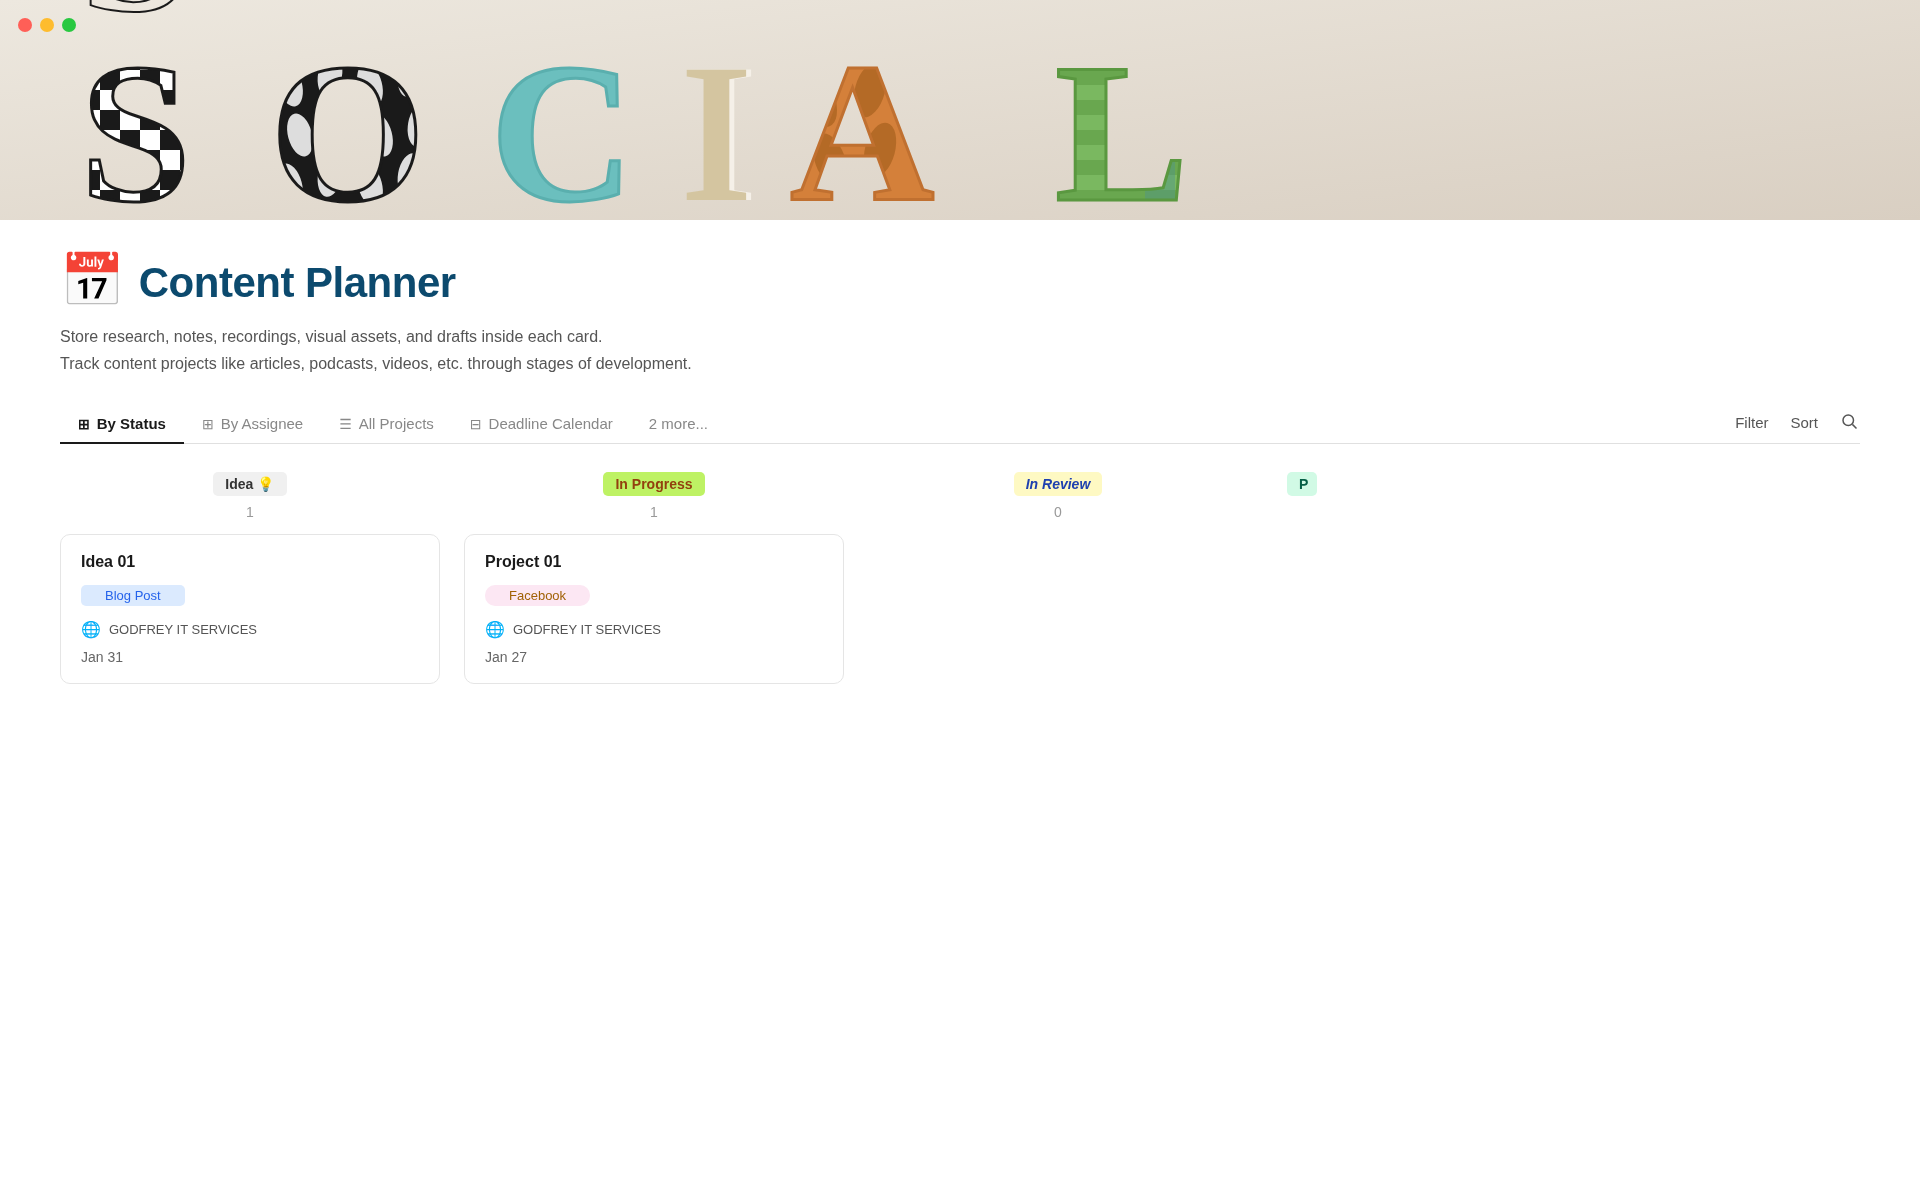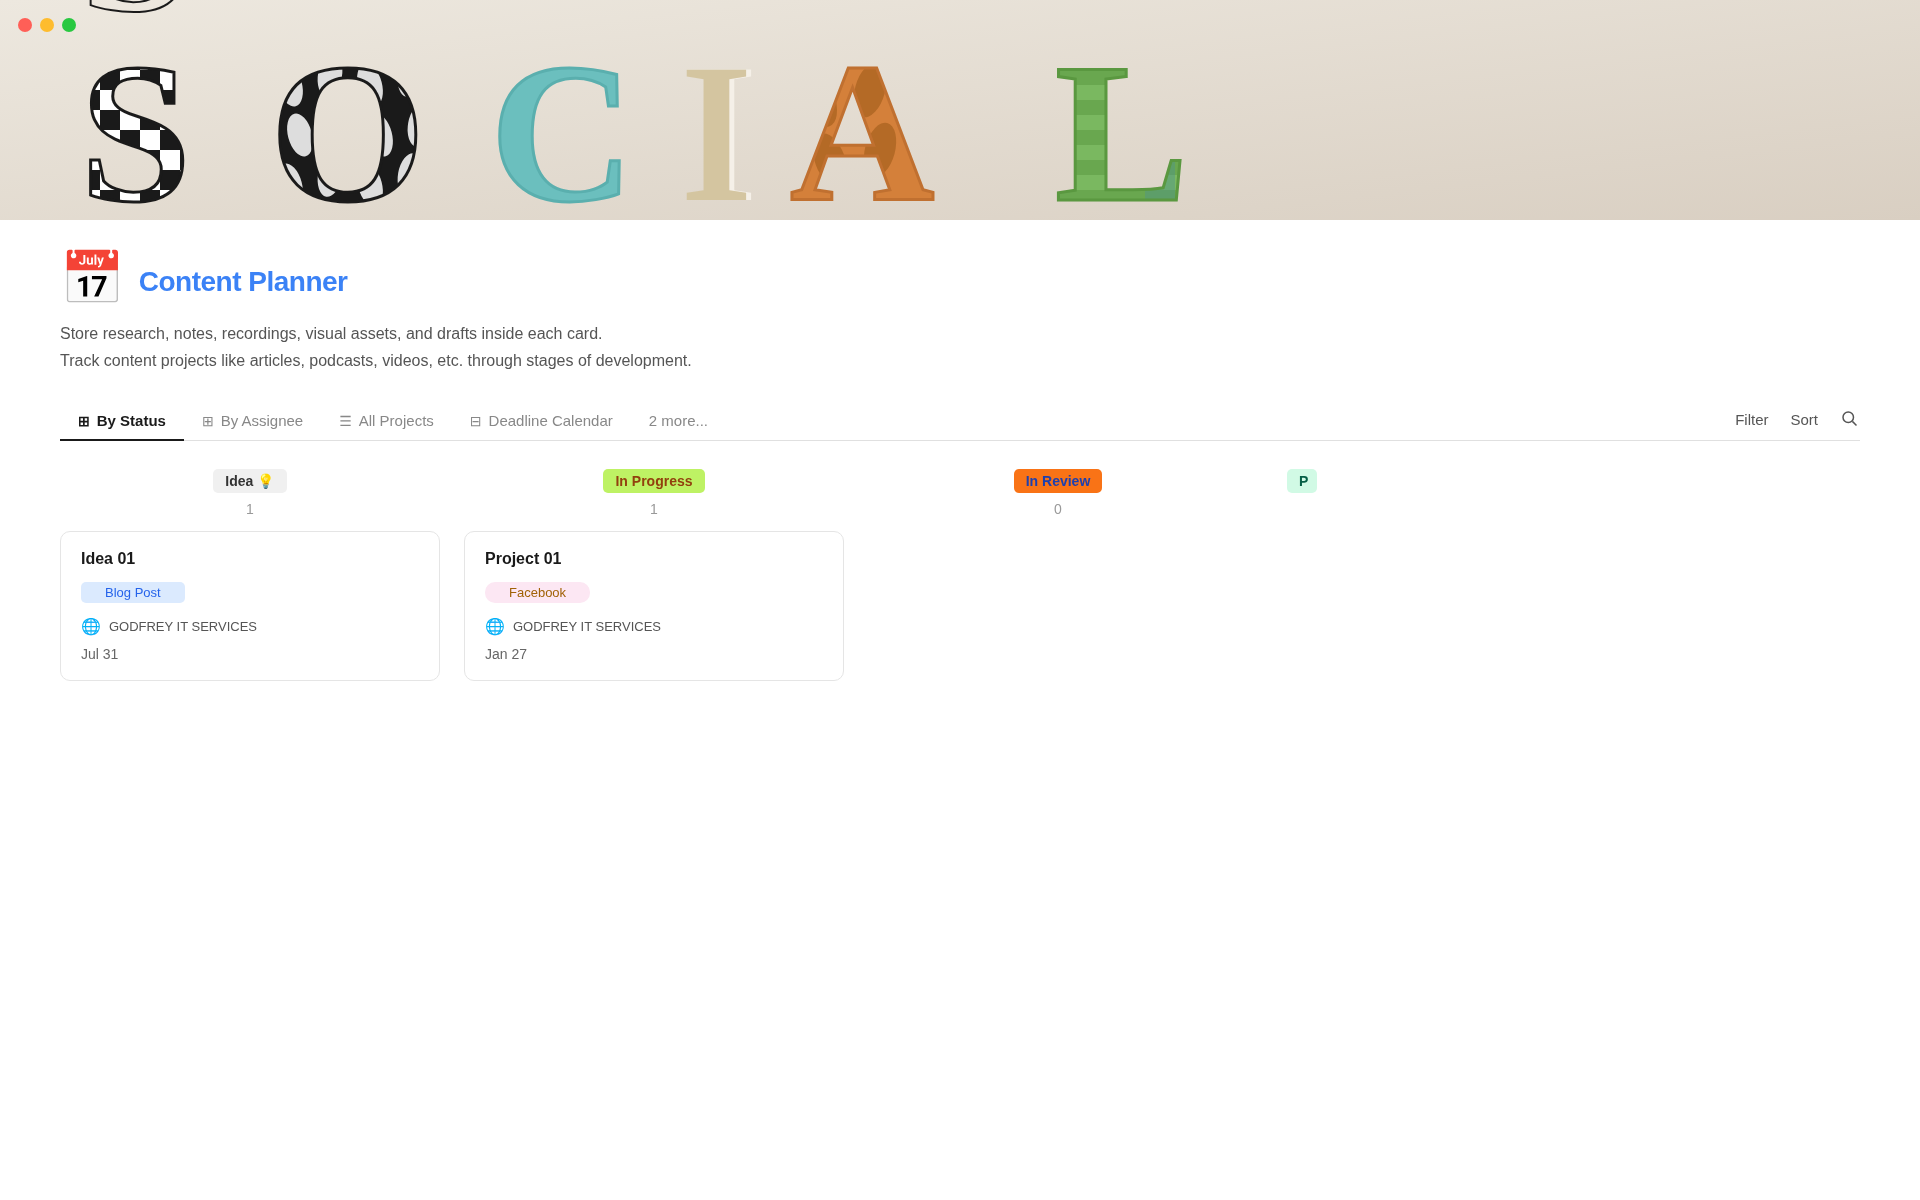--- a/index.html
+++ b/index.html
@@ -59,23 +59,23 @@
       gap: 14px;
       margin-bottom: 16px;
     }
 
     .calendar-icon {
       font-size: 52px;
       line-height: 1;
     }
 
     .page-title {
-      font-size: 28px;
+      font-size: 42px;
       font-weight: 800;
-      color: #3b82f6;
+      color: #0c4a6e;
       letter-spacing: -0.5px;
       margin-top: 7px;
     }
 
     .page-description {
       color: #555;
       font-size: 16px;
       line-height: 1.7;
       margin-bottom: 28px;
     }
@@ -165,22 +165,23 @@
       background: #f0f0f0;
       color: #333;
     }
 
     .badge-inprogress {
       background: #bef264;
       color: #92400e;
     }
 
     .badge-inreview {
-      background: #f97316;
+      background: #fef9c3;
       color: #1e40af;
+      font-style: italic;
     }
 
     .badge-published {
       background: #d1fae5;
       color: #065f46;
     }
 
     .column-count {
       font-size: 14px;
       color: #999;
@@ -486,21 +487,21 @@
         <span class="status-badge badge-idea">Idea 💡</span>
         <span class="column-count">1</span>
       </div>
       <div class="kanban-card">
         <div class="card-title">Idea 01</div>
         <div class="card-tag tag-blogpost">Blog Post</div>
         <div class="card-assignee">
           <span class="globe-icon">🌐</span>
           <span>GODFREY IT SERVICES</span>
         </div>
-        <div class="card-date">Jul 31</div>
+        <div class="card-date">Jan 31</div>
       </div>
     </div>
 
     <div class="kanban-column">
       <div class="column-header">
         <span class="status-badge badge-inprogress">In Progress</span>
         <span class="column-count">1</span>
       </div>
       <div class="kanban-card">
         <div class="card-title">Project 01</div>

